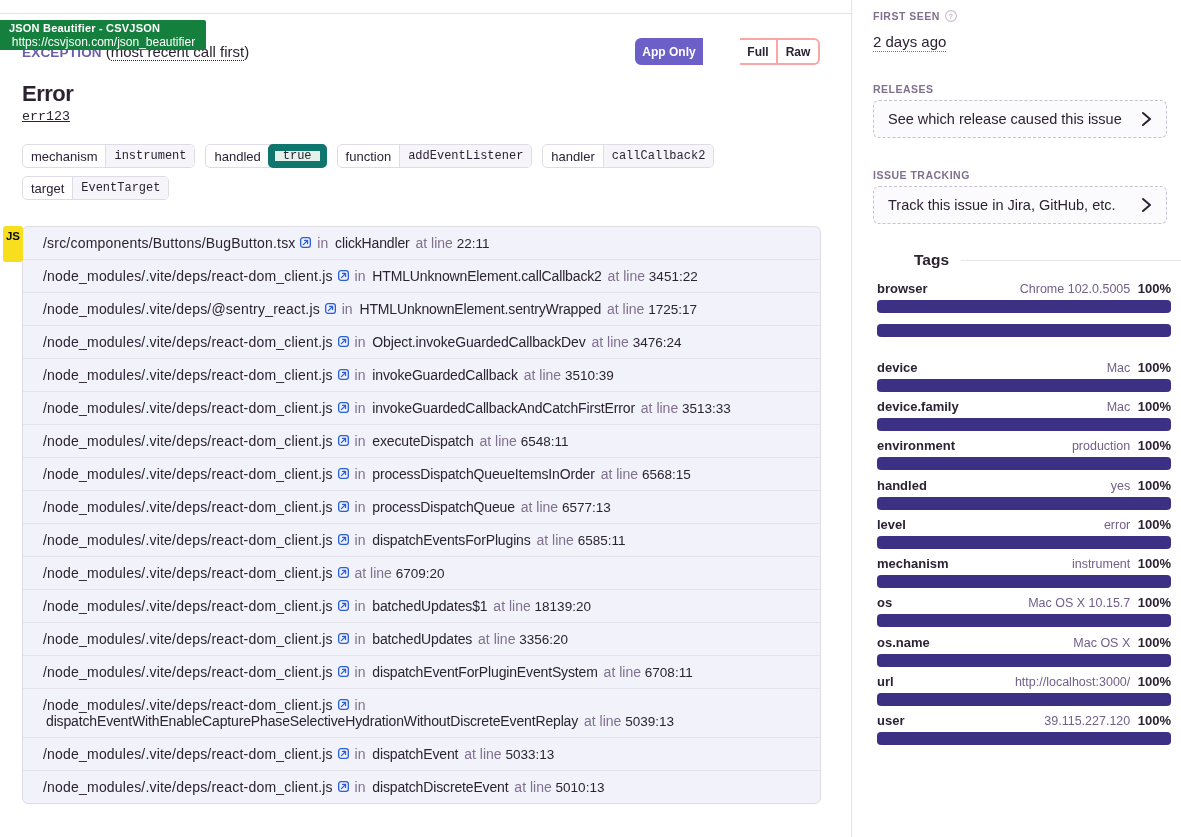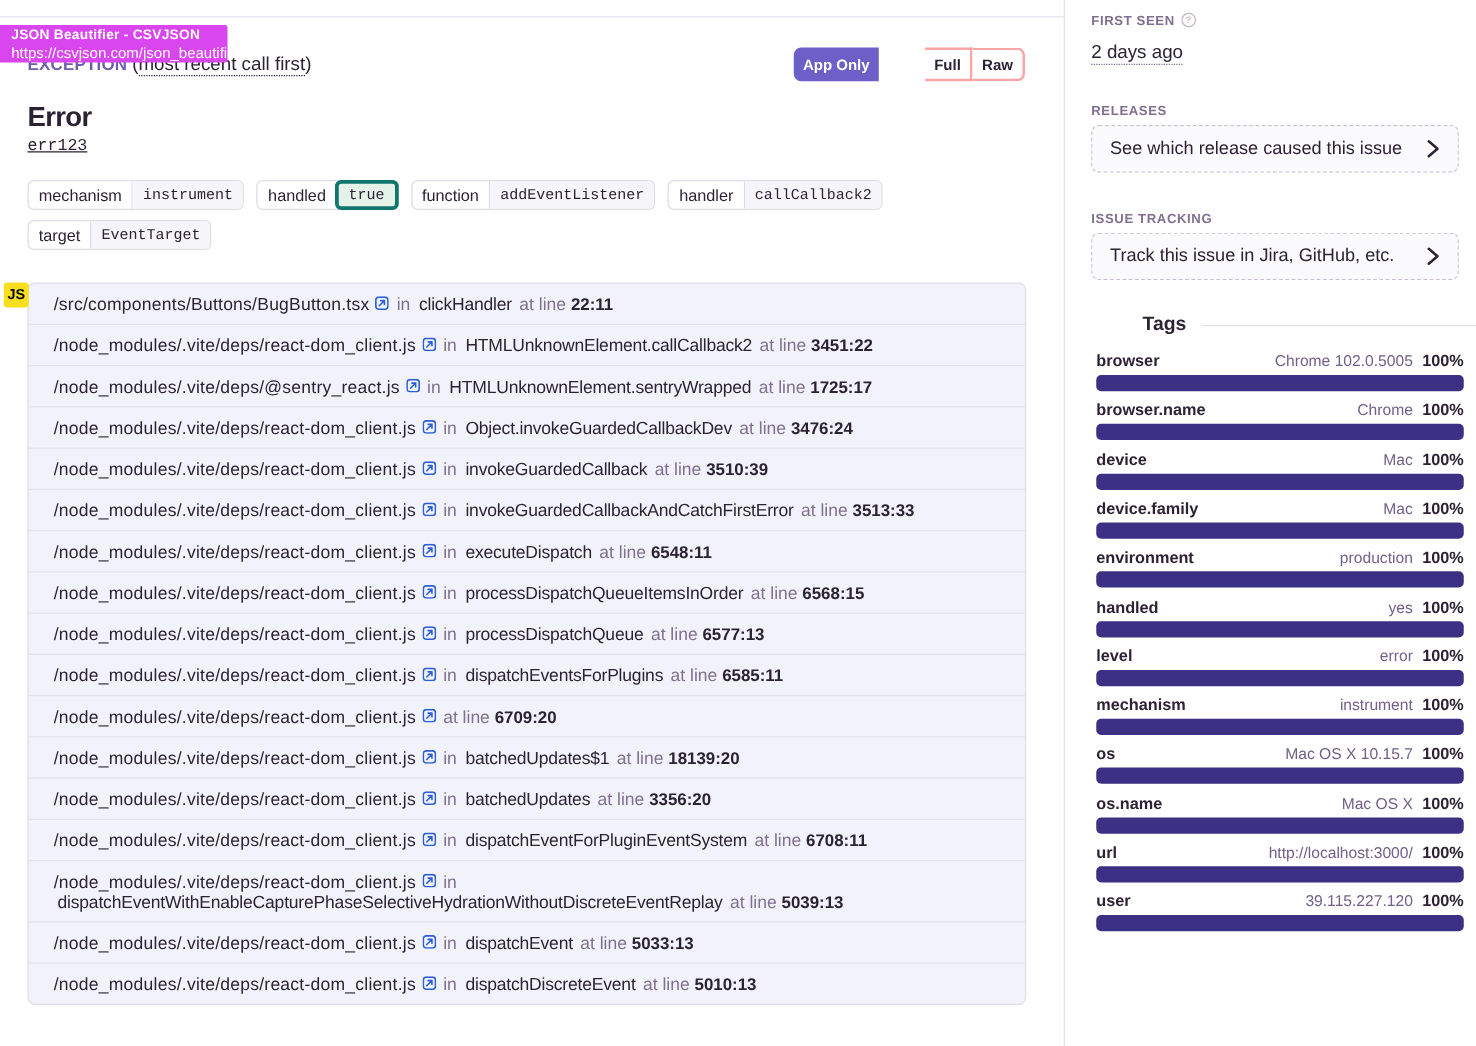--- a/index.html
+++ b/index.html
@@ -23,33 +23,33 @@
 #btngroup .btn:last-child { border-radius:0 6px 6px 0; }
 #btngroup .btn + .btn { border-left:none; }
 h1 { position:absolute; left:0; top:81px; font-size:22px; font-weight:700; color:#2b2233; letter-spacing:-0.5px; }
 #err { position:absolute; left:0; top:109px; font-family:"Liberation Mono", monospace; font-size:13.3px; color:#2b2233;text-decoration:underline; }
 
 
 #pills { position:absolute; left:0; top:144px; width:799px; display:flex; flex-wrap:wrap; gap:8px 10px; }
 .pill { display:flex; height:24px; border-radius:5px; border:1px solid #e0dce5; background:#fff; font-size:13px; align-items:stretch; }
 .pill .k { padding:0 8px; display:flex; align-items:center; color:#2b2233; }
 .pill .v { padding:0 8px; display:flex; align-items:center; font-family:"Liberation Mono", monospace; font-size:12px; color:#2b2233; background:#f6f5f9; border-left:1px solid #e0dce5; border-radius:0 4px 4px 0; }
-.pill .v.green { background:#e4f2e9; border:3px solid #0f766e; border-radius:5px; margin:-1px; }
+.pill .v.green { background:#e4f2e9; border:7px solid #0f766e; border-radius:5px; margin:-1px; }
 
 
 #frames { position:absolute; left:0; top:226px; width:799px; border:1px solid #e0dce5; border-radius:6px; background:#f2f3fa; overflow:hidden; }
 .row { min-height:32px; padding:8px 20px 7px 20px; border-top:1px solid #e4e2eb; font-size:14px; color:#2b2233; line-height:16px; }
 .row:first-child { border-top:none; }
 .row .gray { color:#80708f; }
 .row .path { letter-spacing:0.2px; }
 .row .fn { margin:0 2px 0 3px; letter-spacing:-0.15px; }
 .row .fn { font-weight:400; }
-.row .ln { font-weight:700; font-size:13.5px; }
+.row .ln { font-weight:400; font-size:13.5px; }
 .licon { display:inline-block; vertical-align:0px; margin:0 2px 0 1px; }
-#jsbadge { position:absolute; left:3px; top:226px; width:20px; height:20px; background:#f7df1e; border-radius:3px; color:#0a0a0a; font-size:11.5px; font-weight:700; text-align:center; line-height:20px; }
+#jsbadge { position:absolute; left:3px; top:226px; width:20px; height:36px; background:#f7df1e; border-radius:3px; color:#0a0a0a; font-size:11.5px; font-weight:700; text-align:center; line-height:20px; }
 
 
 #sidebar { position:absolute; left:873px; top:0; width:294px; }
 .shead { font-size:10.5px; font-weight:700; color:#80708f; letter-spacing:0.5px; }
 #firstseen { position:absolute; top:10px; left:0; }
 #daysago { position:absolute; top:33px; left:0; font-size:15px; color:#2b2233; border-bottom:1px dotted #80708f; padding-bottom:1px; }
 #releases { position:absolute; top:83px; left:0; }
 .dcard { position:absolute; left:0; width:294px; height:38px; border:1px dashed #c9c0d1; border-radius:6px; background:#fbfafc; display:flex; align-items:center; padding:0 14px; font-size:14.5px; color:#2b2233; justify-content:space-between; }
 #card1 { top:100px; }
 #issuetracking { position:absolute; top:169px; left:0; }
@@ -58,21 +58,21 @@
 #tagshead .t { font-size:15.5px; font-weight:700; color:#2b2233; }
 #tagshead .line { flex:1; height:1px; background:#e7e3ea; margin-left:12px; }
 .tag { position:absolute; left:4px; width:294px; }
 .tag .lbl { display:flex; justify-content:space-between; align-items:baseline; font-size:13px; }
 .tag .k { font-weight:700; color:#2b2233; }
 .tag .vr { color:#71608a; font-size:12.5px; }
 .tag .vr b { color:#2b2233; margin-left:4px; font-size:13px; }
 .tag .bar { margin-top:4px; height:13px; background:#3b3083; border-radius:4px; width:100%; }
 
 
-#tooltip { position:absolute; left:0; top:20px; width:182px; height:30px; background:#d946ef; color:#fff; padding:1px 8px 0 9px; z-index:10; border-radius:0 2px 2px 0; }
+#tooltip { position:absolute; left:0; top:20px; width:206px; height:30px; background:#15803d; color:#fff; padding:1px 8px 0 9px; z-index:10; border-radius:0 2px 2px 0; }
 #tooltip .l1 { font-size:11px; font-weight:700; line-height:15px; letter-spacing:0.2px; }
 #tooltip .l2 { font-size:12px; font-weight:400; line-height:12.5px;text-align:center; }
 </style>
 </head>
 <body>
 <div id="page">
   <div id="topline"></div>
   <div id="vline"></div>
   <div id="main">
     <div id="exc">EXCEPTION <span class="paren">(<span class="dotu">most recent call first</span>)</span></div>
@@ -203,24 +203,20 @@
       </div>
     <div id="tags">
         <div class="tag" style="top:281px">
           <div class="lbl">
             <span class="k">browser</span>
             <span class="vr">Chrome 102.0.5005 <b>100%</b></span>
           </div>
           <div class="bar"></div>
         </div>
         <div class="tag" style="top:320.3px">
-          <div class="lbl">
-            <span class="k">browser.name</span>
-            <span class="vr">Chrome <b>100%</b></span>
-          </div>
           <div class="bar"></div>
         </div>
         <div class="tag" style="top:359.6px">
           <div class="lbl">
             <span class="k">device</span>
             <span class="vr">Mac <b>100%</b></span>
           </div>
           <div class="bar"></div>
         </div>
         <div class="tag" style="top:398.9px">

